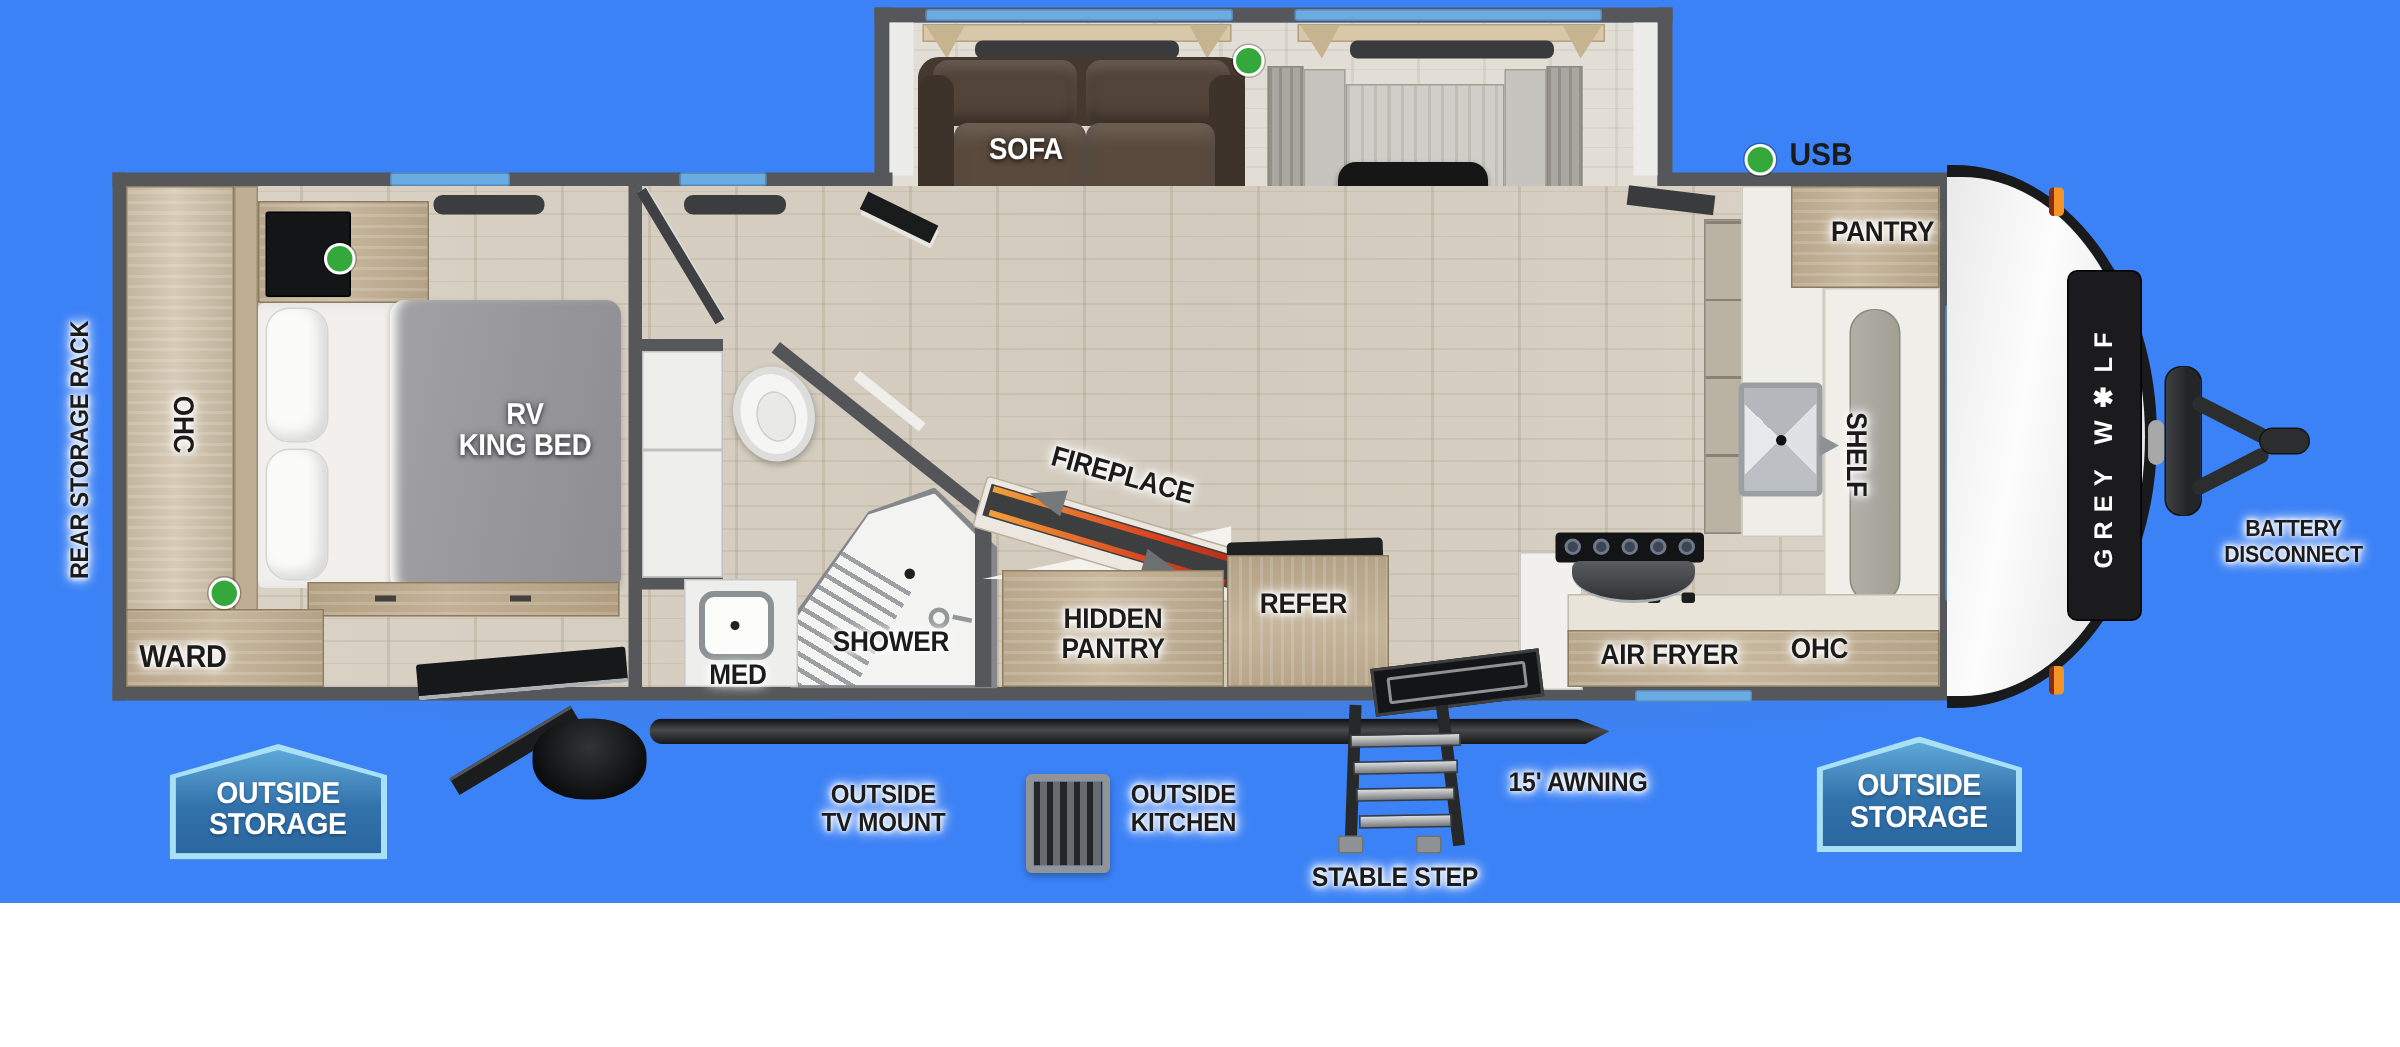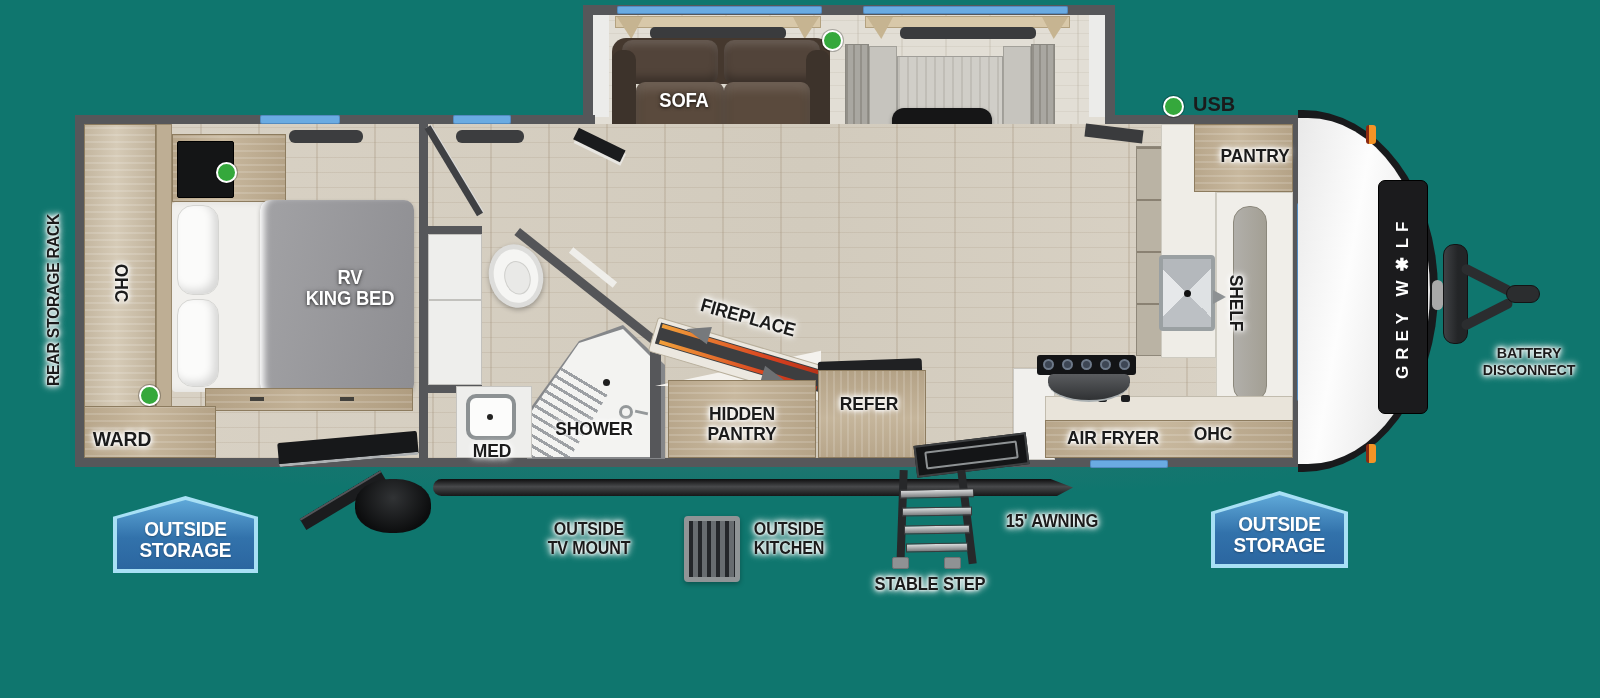--- a/index.html
+++ b/index.html
@@ -1,16 +1,16 @@
 <!DOCTYPE html>
 <html><head>
 <meta charset="utf-8">
 <style>
   html,body{margin:0;padding:0;background:#fff;}
-  #stage{position:relative;width:1600px;height:698px;background:#0f766e;overflow:hidden;
+  #stage{position:relative;width:1600px;height:602px;background:#3b82f6;overflow:hidden;
          font-family:"Liberation Sans",sans-serif;}
   .abs{position:absolute;box-sizing:border-box;}
   .wall{position:absolute;box-sizing:border-box;background:#56575a;}
   .win{position:absolute;background:#6aabe2;border-radius:2px;box-shadow:inset 0 0 0 1px rgba(40,80,130,.35);}
   .floor{background-color:#d6cfc2;background-image:
       repeating-linear-gradient(90deg, rgba(150,130,105,.22) 0 2px, rgba(0,0,0,0) 2px 58px),
       repeating-linear-gradient(0deg, rgba(150,130,105,.16) 0 1px, rgba(0,0,0,0) 1px 15px),
       linear-gradient(90deg,#d9d2c5,#d2cbbd 60%,#dad3c6);}
   .floor-light{background-color:#e2ded5;background-image:
       repeating-linear-gradient(90deg, rgba(150,140,120,.15) 0 2px, rgba(0,0,0,0) 2px 44px),

